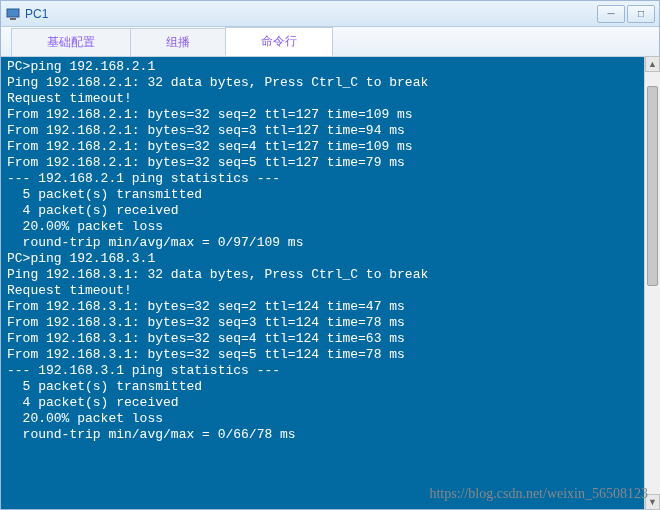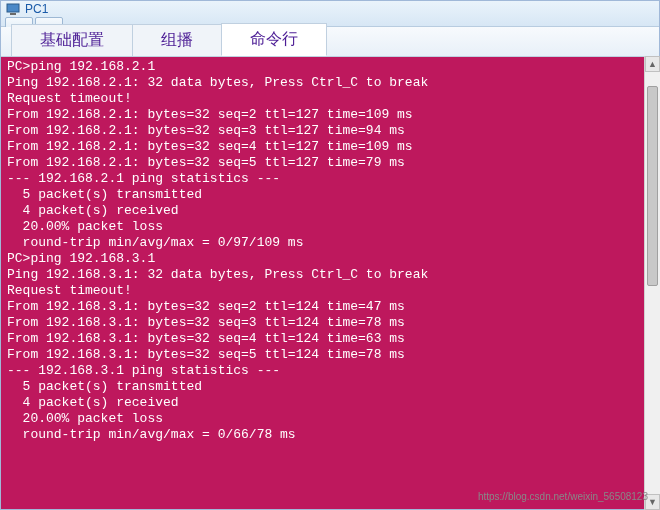--- a/index.html
+++ b/index.html
@@ -1,29 +1,29 @@
 <!DOCTYPE html>
 <html><head>
   <meta charset="utf-8">
   <style>
     * { margin: 0; padding: 0; box-sizing: border-box; }
     body { font-family: "Microsoft YaHei", Arial, sans-serif; width: 660px; height: 510px; overflow: hidden; background: #fff; }
     .window { border: 1px solid #a0b8d8; height: 100%; display: flex; flex-direction: column; }
-    .titlebar { background: linear-gradient(#eaf3fb, #d7e7f5); height: 26px; display: flex; align-items: flex-start; justify-content: space-between; padding: 0 4px; border-bottom: 1px solid #b8cce0; flex-direction: column; }
+    .titlebar { background: linear-gradient(#eaf3fb, #d7e7f5); height: 26px; display: flex; align-items: center; justify-content: space-between; padding: 8px 4px; border-bottom: 1px solid #b8cce0; }
     .title-left { display: flex; align-items: center; gap: 4px; }
     .app-icon { width: 16px; height: 16px; display: inline-block; }
     .title-text { color: #1a5aa8; font-size: 12px; }
     .win-controls { display: flex; gap: 2px; }
     .win-btn { width: 28px; height: 18px; background: linear-gradient(#f5f9fd,#dbe9f5); border: 1px solid #9db8d4; border-radius: 2px; display: flex; align-items: center; justify-content: center; font-size: 10px; color: #3a5a80; cursor: pointer; }
     .tabs { background: linear-gradient(#f7fafd,#e8f0f8); height: 30px; display: flex; align-items: flex-end; padding-left: 10px; border-bottom: 1px solid #c0d0e0; gap: 0; }
-    .tab { padding: 5px 28px; font-size: 16px; color: #4c1d95; background: #f0f4f9; border: 1px solid #c0d0e0; border-bottom: none; margin-right: -1px; cursor: pointer; }
+    .tab { padding: 5px 35px; font-size: 12px; color: #8b5cf6; background: #f0f4f9; border: 1px solid #c0d0e0; border-bottom: none; margin-right: -1px; cursor: pointer; }
     .tab.active { background: #fff; border-bottom: 1px solid #fff; position: relative; z-index: 1; }
-    .terminal { flex: 1; background: #be185d; color: #fff; font-family: "Courier New", monospace; font-size: 13px; line-height: 16px; padding: 2px 6px; overflow: hidden; white-space: pre; position: relative; }
+    .terminal { flex: 1; background: #0369a1; color: #fff; font-family: "Courier New", monospace; font-size: 13px; line-height: 16px; padding: 2px 6px; overflow: hidden; white-space: pre; position: relative; }
     .term-line { white-space: pre; }
-    .watermark { position: absolute; bottom: 8px; right: 12px; color: #888; font-family: Liberation Sans, sans-serif; font-size: 10px; }
+    .watermark { position: absolute; bottom: 8px; right: 12px; color: #888; font-family: Liberation Serif, serif; font-size: 14px; }
     .scrollbar { position: absolute; right: 0; top: 56px; bottom: 0; width: 16px; background: #f0f0f0; border-left: 1px solid #d0d0d0; }
     .sb-thumb { position: absolute; left: 2px; right: 2px; top: 30px; height: 200px; background: #c8c8c8; border: 1px solid #a0a0a0; border-radius: 2px; }
     .sb-btn { position: absolute; left: 0; right: 0; height: 16px; background: #e8e8e8; border: 1px solid #c0c0c0; display:flex; align-items:center; justify-content:center; font-size:9px; color:#666; }
     .sb-up { top: 0; } .sb-down { bottom: 0; }
   </style>
 </head>
 <body>
 
 <div class="window">
   <div class="titlebar">

